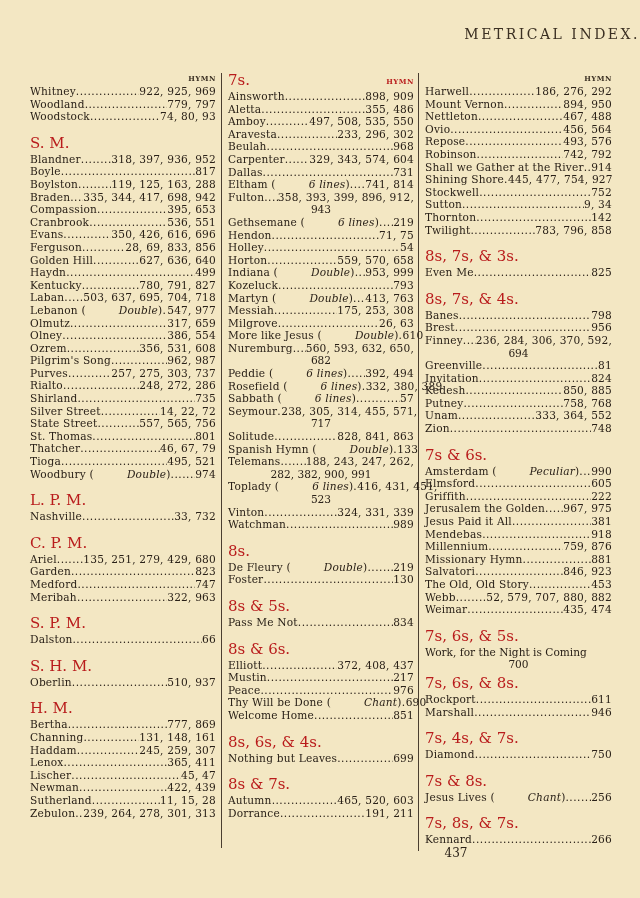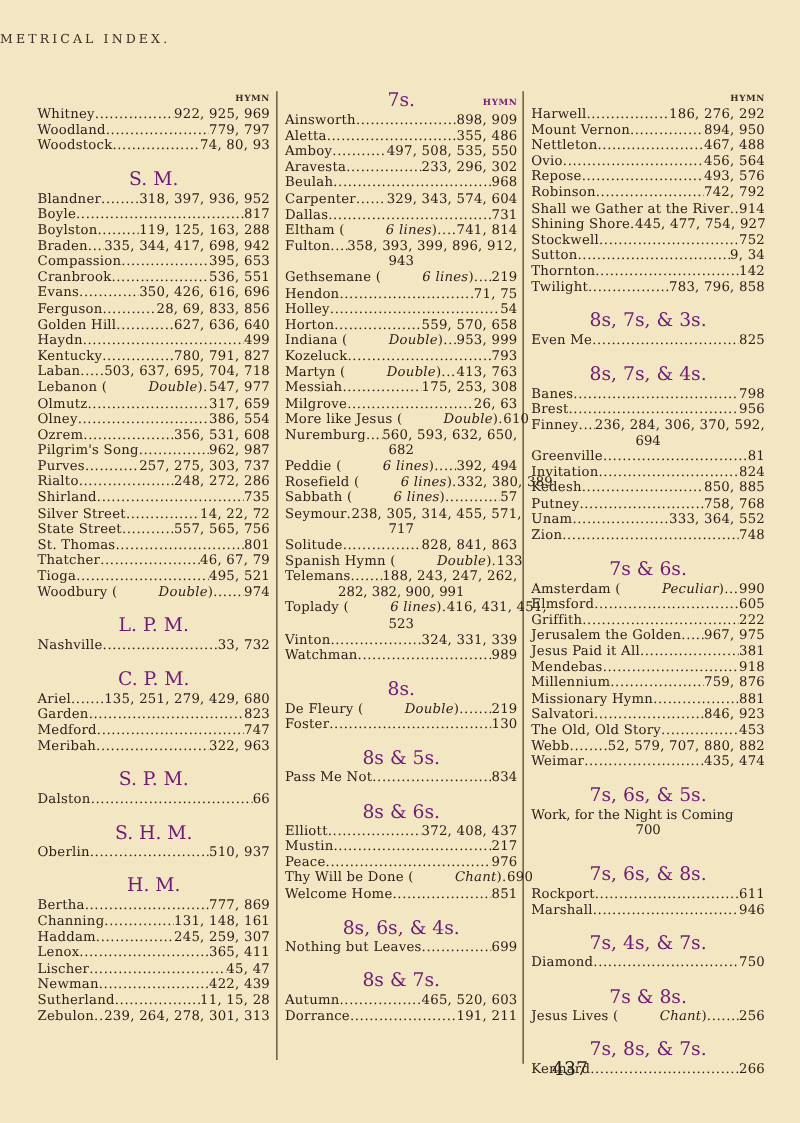--- a/index.html
+++ b/index.html
@@ -13,22 +13,22 @@
       color: #2a2118;
       font-family: "DejaVu Serif", serif;
       position: relative;
       overflow: hidden;
     }
     .page-title {
       position: absolute;
       top: 26px;
       left: 0;
       width: 640px;
-      text-align: left;
-      font-size: 10px;
+      text-align: right;
+      font-size: 14px;
       letter-spacing: 2.5px;
       color: #3a2f22;
     }
     .col {
       position: absolute;
       top: 72px;
     }
     .col-left { left: 30px; width: 186px; }
     .col-mid { left: 228px; width: 186px; }
     .col-right { left: 425px; width: 187px; }
@@ -43,25 +43,24 @@
       text-align: right;
       font-size: 7px;
       letter-spacing: 0.5px;
       height: 13px;
       line-height: 13px;
       font-weight: bold;
       color: #3a2f22;
     }
     .section-head {
       position: relative;
-      text-align: center;
       font-size: 15px;
       line-height: 20px;
       margin-top: 10px;
-      color: #701a75;
+      color: #b91c1c;
     }
     .section-head.first { margin-top: -2px; }
     .section-head .hl {
       position: absolute;
       right: 0;
       top: 2px;
       font-size: 7px;
       font-weight: bold;
       letter-spacing: 0.5px;
     }
@@ -93,21 +92,21 @@
       font-size: 10.6px;
       line-height: 12.6px;
       white-space: nowrap;
     }
     .page-number {
       position: absolute;
       left: 436px;
       width: 40px;
       top: 846px;
       text-align: center;
-      font-size: 15px;
+      font-size: 12px;
     }
   </style>
 </head>
 <body>
 
 <div class="page-title">METRICAL INDEX.</div>
 
 <div class="divider div1"></div>
 <div class="divider div2"></div>
 
@@ -730,21 +729,21 @@
       <span class="nums">52, 579, 707, 880, 882</span>
     </div>
     <div class="entry">
       <span class="name"><span>Weimar</span></span>
       <span class="dots"></span>
       <span class="nums">435, 474</span>
     </div>
     <div class="section-head"><span>7s, 6s, &amp; 5s.</span></div>
     <div class="plain">Work, for the Night is Coming</div>
     <div class="cont">700</div>
-    <div class="section-head" style="margin-top: 18px;"><span>7s, 6s, &amp; 8s.</span></div>
+    <div class="section-head" style="margin-top: 2px;"><span>7s, 6s, &amp; 8s.</span></div>
     <div class="entry">
       <span class="name"><span>Rockport</span></span>
       <span class="dots"></span>
       <span class="nums">611</span>
     </div>
     <div class="entry">
       <span class="name"><span>Marshall</span></span>
       <span class="dots"></span>
       <span class="nums">946</span>
     </div>

